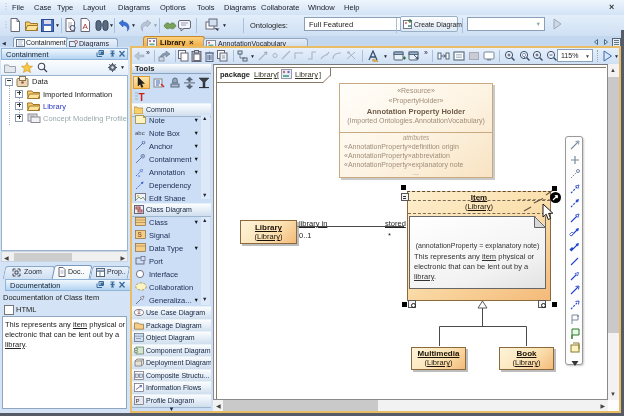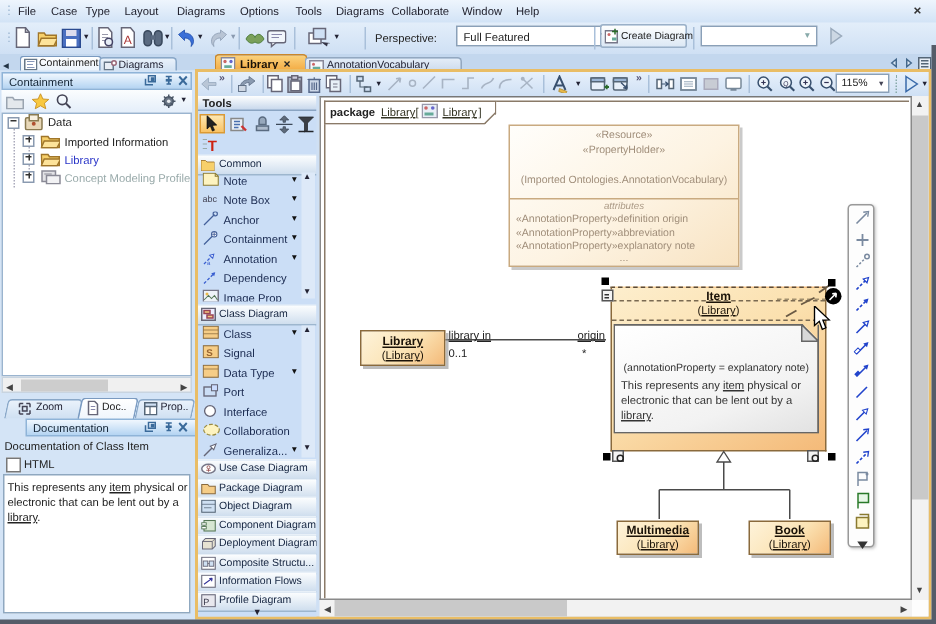--- a/index.html
+++ b/index.html
@@ -92,21 +92,21 @@
         <path d="M3 4 h7 M3 6 h5" stroke="#88a" stroke-width="0.8"></path>
       </svg>
       <div class="a sep" style="left:196px"></div>
       <svg class="a" style="left:205px;top:3px" width="15" height="14" viewBox="0 0 15 14">
         <rect x="1" y="4" width="8" height="7" fill="#fff" stroke="#667"></rect>
         <rect x="4" y="1" width="8" height="7" fill="#cfe0f4" stroke="#667"></rect>
         <path d="M9 10 l4 3 l0.5-2 l2-0.3 Z" fill="#334"></path>
       </svg>
       <span class="a" style="left:222px;top:7px;font-size:5px;color:#223">▼</span>
       <div class="a sep" style="left:243px"></div>
-      <span class="a tx" style="left:250px;top:6px;font-size:7.5px;color:#222">Perspective:</span>
+      <span class="a tx" style="left:250px;top:6px;font-size:7.5px;color:#222">Ontologies:</span>
       <div class="a" style="left:304px;top:2px;width:105px;height:14px;background:#fff;border:1px solid #8aa0b8;box-sizing:border-box">
         <span class="a tx" style="left:4px;top:2px;font-size:7.5px;color:#222">Full Featured</span>
         <span class="a" style="right:3px;top:3px;font-size:5.5px;color:#445">▼</span>
       </div>
       <div class="a sep" style="left:396px"></div>
       <div class="a" style="left:400px;top:1px;width:58px;height:16px;background:linear-gradient(#fdfefe,#dce8f5);border:1px solid #9ab0c8;border-radius:2px;box-sizing:border-box">
         <svg class="a" style="left:2px;top:2px" width="11" height="11" viewBox="0 0 11 11">
           <rect x="0.5" y="1.5" width="8" height="8" fill="#fff" stroke="#778"></rect>
           <circle cx="3" cy="4" r="1" fill="#c66"></circle>
           <rect x="5" y="6" width="3" height="2" fill="#6a9"></rect>
@@ -264,21 +264,21 @@
         </svg>
         <span class="a tx" style="left:68px;top:3px;font-size:7px;color:#222">Doc..</span>
         <div class="a" style="left:91px;top:1px;width:36px;height:12px;background:linear-gradient(#eaf2fb,#cfe0f2);border:1px solid #8aa8c8;border-bottom:none;border-radius:3px 3px 0 0;transform:skewX(-12deg)"></div>
         <svg class="a" style="left:96px;top:3px" width="9" height="9" viewBox="0 0 9 9">
           <rect x="0.5" y="0.5" width="8" height="8" fill="#fff" stroke="#567"></rect>
           <path d="M0.5 3 h8 M4 3 v5.5" stroke="#567" stroke-width="0.8"></path>
           <rect x="0.5" y="0.5" width="8" height="2.5" fill="#cfe0f4" stroke="#567"></rect>
         </svg>
         <span class="a tx" style="left:107px;top:3px;font-size:7px;color:#223">Prop..</span>
       </div>
-  <div class="a phead" style="left:17px;top:16px;width:151px">Documentation</div>
+  <div class="a phead" style="left:5px;top:16px;width:151px">Documentation</div>
   <svg class="a" style="left:96px;top:18px" width="30" height="8" viewBox="0 0 30 8">
         <path d="M1 2.5 V6.5 H6 M3 4.5 H7.5 V0.5 H3 Z" fill="none" stroke="#3a6a9a" stroke-width="1"></path>
         <rect x="4.5" y="1.5" width="2.5" height="2.5" fill="#3a6a9a"></rect>
         <path d="M14.5 1 h4 M16.5 1 v5 M15 6 h3" stroke="#3a6a9a" stroke-width="1.1" fill="none"></path>
         <path d="M14.5 3.5 h4" stroke="#3a6a9a" stroke-width="1.8"></path>
         <path d="M23.5 1 L28.5 6.5 M28.5 1 L23.5 6.5" stroke="#3a6a9a" stroke-width="1.3"></path>
       </svg>
   <div class="a tx" style="left:3px;top:30px;font-size:7.5px;color:#222">Documentation of Class Item</div>
   <div class="a" style="left:4px;top:42px;width:8px;height:8px;background:#fff;border:1px solid #777"></div>
   <div class="a tx" style="left:16px;top:42px;font-size:7.5px;color:#222">HTML</div>
@@ -519,21 +519,21 @@
           <span class="a tx" style="left:17px">Dependency</span>
         </div>
         <div class="a palitem" style="left:0;top:78px;width:79px">
           <span class="a" style="left:3px;top:1px">
             <svg width="11" height="9" viewBox="0 0 11 9">
               <rect x="0.5" y="0.5" width="10" height="8" fill="#eef3f8" stroke="#778"></rect>
               <circle cx="3" cy="3" r="1" fill="#e8b84a"></circle>
               <path d="M1 7 L4 4 L6 6 L8 4 L10 7" fill="none" stroke="#575" stroke-width="0.7"></path>
             </svg>
           </span>
-          <span class="a tx" style="left:17px">Image Prop</span>
+          <span class="a tx" style="left:17px">Edit Shape</span>
         </div>
         <div class="a" style="left:69px;top:1px;width:9px;height:84px;background:#dde9f8"></div>
         <div class="a" style="left:70px;top:1px;font-size:5.5px;color:#223">▲</div>
         <div class="a" style="left:70px;top:78px;font-size:5.5px;color:#223">▼</div>
       </div>
 
   <div class="a psec" style="left:0;top:139px;width:79px">
      <svg class="a" style="left:2px;top:1px" width="10" height="9" viewBox="0 0 10 9">
           <rect x="0.5" y="0.5" width="9" height="8" fill="#eef" stroke="#667"></rect>
           <rect x="2" y="2" width="4" height="2" fill="#f4c97e" stroke="#945"></rect>
@@ -707,31 +707,32 @@
         <circle cx="3" cy="3" r="1.2" fill="#c66"></circle>
         <circle cx="7.5" cy="3" r="1.2" fill="#66c"></circle>
         <rect x="2" y="6" width="6" height="2" fill="#6a9"></rect>
       </svg>
       <span class="a tx" style="left:81px;top:5px;font-size:7.5px;color:#332;text-decoration:underline">Library</span>
       <span class="a tx" style="left:105px;top:5px;font-size:7.5px;color:#332">]</span>
       <div class="a" style="left:125px;top:18px;width:154px;height:95px;background:linear-gradient(145deg,#fffefb,#fdf3e2 55%,#f8e3c2);border:1px solid #c9aa80;box-shadow:2px 2px 0 rgba(150,150,150,.5);box-sizing:border-box">
         <div style="position:absolute;left:0;top:48px;width:100%;height:1px;background:#c9aa80"></div>
         <div style="position:absolute;left:0;top:3px;width:100%;text-align:center;font-size:7px;color:#a08e7a">«Resource»</div>
         <div style="position:absolute;left:0;top:13px;width:100%;text-align:center;font-size:7px;color:#a08e7a">«PropertyHolder»</div>
+        <div style="position:absolute;left:0;top:23px;width:100%;text-align:center;font-size:7.5px;font-weight:bold;color:#6e5c48">Annotation Property Holder</div>
         <div style="position:absolute;left:0;top:33px;width:100%;text-align:center;font-size:7px;color:#a08e7a">(Imported Ontologies.AnnotationVocabulary)</div>
         <div style="position:absolute;left:0;top:50px;width:100%;text-align:center;font-size:6.5px;font-style:italic;color:#ab9a86">attributes</div>
         <div style="position:absolute;left:4px;top:59px;font-size:7px;color:#a08e7a;white-space:nowrap">«AnnotationProperty»definition origin</div>
         <div style="position:absolute;left:4px;top:68px;font-size:7px;color:#a08e7a;white-space:nowrap">«AnnotationProperty»abbreviation</div>
         <div style="position:absolute;left:4px;top:77px;font-size:7px;color:#a08e7a;white-space:nowrap">«AnnotationProperty»explanatory note</div>
         <div style="position:absolute;left:0;top:85px;width:100%;text-align:center;font-size:7px;color:#a08e7a">...</div>
       </div>
       <div class="a" style="left:83px;top:161px;width:107px;height:1px;background:#4a4a4a"></div>
       <span class="a tx" style="left:85px;top:154px;font-size:7.5px;color:#222;text-decoration:underline">library in</span>
       <span class="a tx" style="left:85px;top:166px;font-size:7.5px;color:#222">0..1</span>
-      <span class="a tx" style="left:171px;top:154px;font-size:7.5px;color:#222;text-decoration:underline">origin</span>
+      <span class="a tx" style="left:171px;top:154px;font-size:7.5px;color:#222;text-decoration:underline">stored</span>
       <span class="a tx" style="left:174px;top:166px;font-size:7.5px;color:#222">*</span>
       <div class="a ubox" style="left:26px;top:155px;width:57px;height:24px;box-sizing:border-box">
         <div class="uname" style="margin-top:2px">Library</div>
         <div class="usub">(<u>Library</u>)</div>
       </div>
       <div class="a" style="left:193px;top:126px;width:144px;height:110px;background:linear-gradient(150deg,#fdeecd,#fbe0ae 45%,#f4ba79);border:1px solid #8a6a3c;border-top:1px dashed #5a4a38;box-sizing:border-box">
         <div class="uname" style="margin-top:1px">Item</div>
         <div class="usub">(<u>Library</u>)</div>
         <div style="position:absolute;left:0;top:8px;width:100%;border-top:1px dashed #7a6a52"></div>
         <div style="position:absolute;left:0;top:21px;width:100%;border-top:1px dashed #7a6a52"></div>

